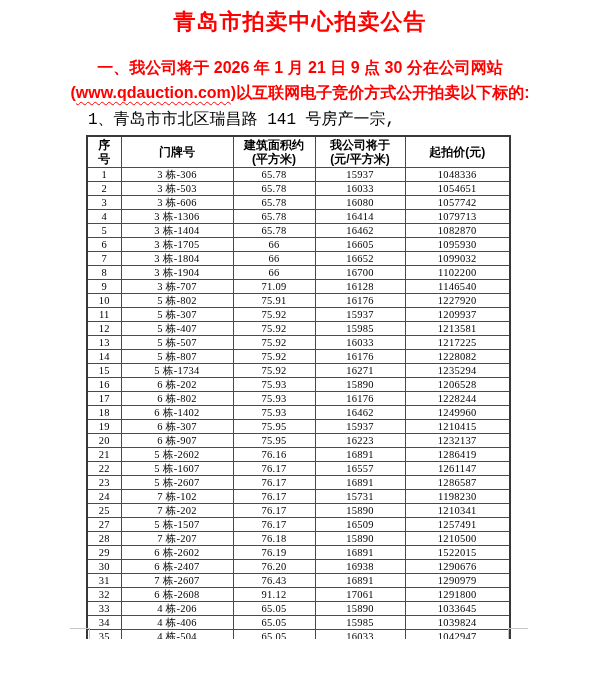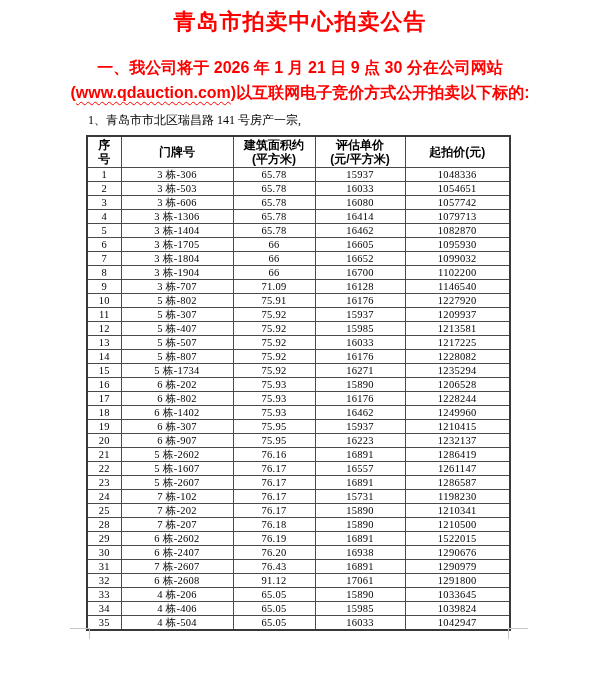--- a/index.html
+++ b/index.html
@@ -37,23 +37,23 @@
   .notice-1 { margin-top: 20px; }
   .notice-2 { margin-top: 3px; }
   .url-text {
     color: #ff0000;
     text-decoration: underline wavy #ff0000 1px;
     text-underline-offset: 3px;
   }
   .item-line {
     margin: 7px 0 6px 88px;
     color: #000000;
-    font-size: 12px;
+    font-size: 16px;
     line-height: 18px;
-    font-family: Liberation Serif, serif;
+    font-family: Liberation Mono, monospace;
   }
   table.lots {
     border-collapse: collapse;
     table-layout: fixed;
     margin-left: 86px;
     width: 423px;
     border: 2px solid #383838;
   }
   table.lots th, table.lots td {
     border: 1px solid #4a4a4a;
@@ -110,21 +110,21 @@
       <col style="width:90px">
       <col style="width:105px">
     </colgroup>
     <thead>
       <tr>
         <th>序
 号</th>
         <th>门牌号</th>
         <th>建筑面积约
 (平方米)</th>
-        <th>评估单价
+        <th>我公司将于
 (元/平方米)</th>
         <th>起拍价(元)</th>
       </tr>
     </thead>
     <tbody id="rows">
         <tr>
           <td>1</td>
           <td>3 栋-306</td>
           <td>65.78</td>
           <td>15937</td>
@@ -292,20 +292,27 @@
           <td>1198230</td>
         </tr>
         <tr>
           <td>25</td>
           <td>7 栋-202</td>
           <td>76.17</td>
           <td>15890</td>
           <td>1210341</td>
         </tr>
         <tr>
+          <td>27</td>
+          <td>5 栋-1507</td>
+          <td>76.17</td>
+          <td>16509</td>
+          <td>1257491</td>
+        </tr>
+        <tr>
           <td>28</td>
           <td>7 栋-207</td>
           <td>76.18</td>
           <td>15890</td>
           <td>1210500</td>
         </tr>
         <tr>
           <td>29</td>
           <td>6 栋-2602</td>
           <td>76.19</td>

